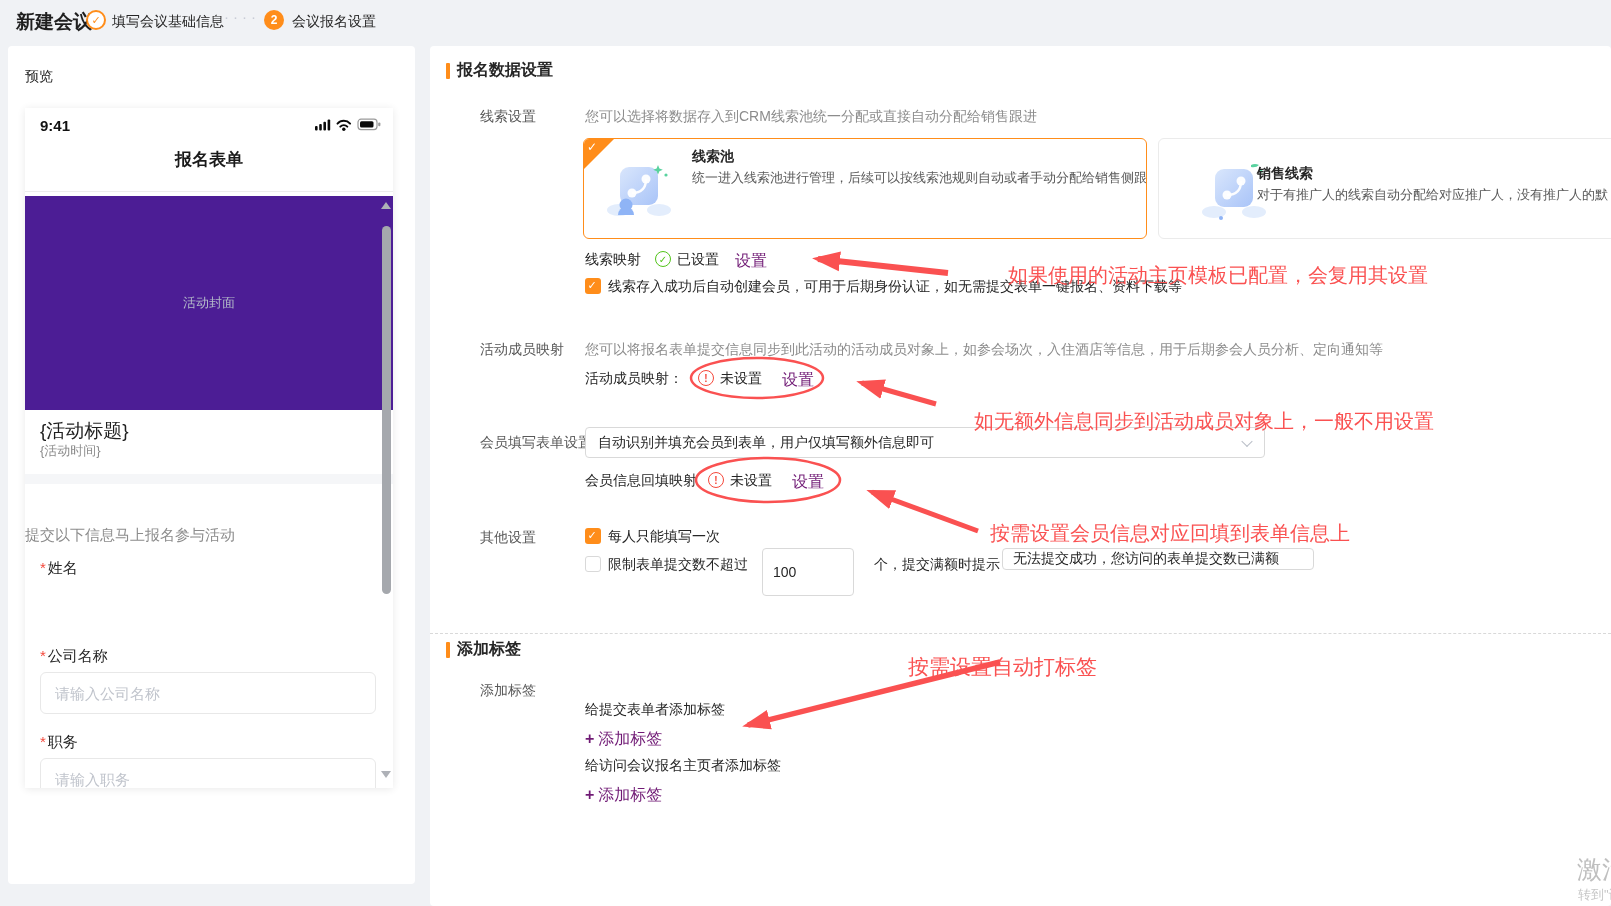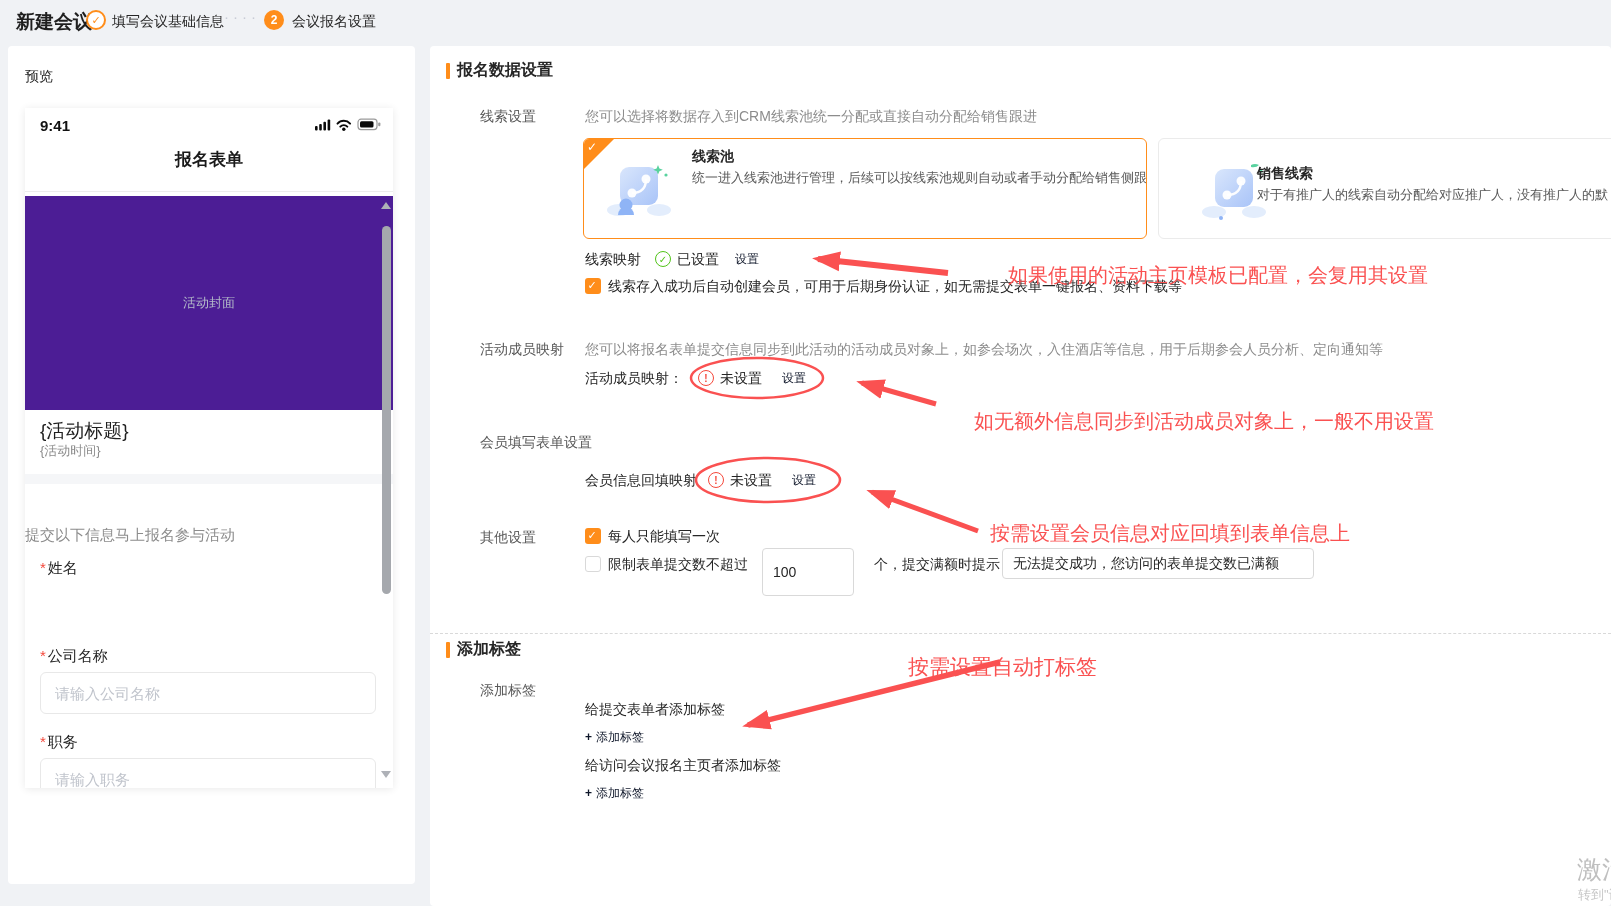--- a/index.html
+++ b/index.html
@@ -7,21 +7,21 @@
     width:1611px;height:906px;position:relative;overflow:hidden;
     background:#f0f2f5;
     font-family:"Liberation Sans","DejaVu Sans",sans-serif;
     color:#262626;
   }
   .abs{position:absolute;}
   .card{position:absolute;background:#fff;border-radius:4px;}
   .lbl{font-size:14px;color:#595959;}
   .desc{font-size:14px;color:#8c8c8c;}
   .dark{font-size:14px;color:#262626;}
-  .blue{font-size:12px;color:#0f172a;cursor:pointer;}
+  .blue{font-size:16px;color:#701a75;cursor:pointer;}
   .red-note{position:absolute;color:#fa5151;font-size:20px;font-weight:500;white-space:nowrap;z-index:40;}
 
   
   .page-title{position:absolute;left:16px;top:9px;font-size:19px;font-weight:700;color:#1f1f1f;}
   .step-circle{position:absolute;width:20px;height:20px;border-radius:50%;box-sizing:border-box;
     display:flex;align-items:center;justify-content:center;}
   .step-done{border:2px solid #ff8d1a;background:#fff;color:#ff8d1a;font-size:11px;font-weight:700;}
   .step-active{background:#ff8d1a;color:#fff;font-size:12px;font-weight:700;}
   .step-label{position:absolute;font-size:14px;color:#262626;top:13px;}
   .step-dots{position:absolute;top:8px;color:#c8ccd6;font-size:15px;letter-spacing:4px;}
@@ -234,37 +234,40 @@
   <div class="abs desc" style="left:155px;top:295px;">您可以将报名表单提交信息同步到此活动的活动成员对象上，如参会场次，入住酒店等信息，用于后期参会人员分析、定向通知等</div>
 
   <div class="abs dark" style="left:155px;top:324px;">活动成员映射：</div>
   <div class="status-ico warn" style="left:268px;top:324px;">
     <span>!</span>
   </div>
   <div class="abs dark" style="left:290px;top:324px;">未设置</div>
   <div class="abs blue" style="left:352px;top:324px;">设置</div>
 
   <div class="abs lbl" style="left:50px;top:388px;">会员填写表单设置</div>
+  <div class="sel" style="left:155px;top:381px;width:680px;height:31px;">
+    <span>自动识别并填充会员到表单，用户仅填写额外信息即可</span>
+  </div>
 
   <div class="abs dark" style="left:155px;top:426px;">会员信息回填映射</div>
   <div class="status-ico warn" style="left:278px;top:426px;">
     <span>!</span>
   </div>
   <div class="abs dark" style="left:300px;top:426px;">未设置</div>
   <div class="abs blue" style="left:362px;top:426px;">设置</div>
 
   <div class="abs lbl" style="left:50px;top:483px;">其他设置</div>
   <div class="cb on" style="left:155px;top:482px;"></div>
   <div class="abs dark" style="left:178px;top:482px;">每人只能填写一次</div>
 
   <div class="cb off" style="left:155px;top:510px;"></div>
   <div class="abs dark" style="left:178px;top:510px;">限制表单提交数不超过</div>
   <input class="inp" style="left: 332px; top: 502px; width: 92px; height: 48px;" value="100">
   <div class="abs dark" style="left:444px;top:510px;">个，提交满额时提示</div>
-  <input class="inp" style="left: 572px; top: 502px; width: 312px; height: 31px;" value="无法提交成功，您访问的表单提交数已满额">
+  <input class="inp" style="left: 572px; top: 502px; width: 312px; height: 22px;" value="无法提交成功，您访问的表单提交数已满额">
 
   <div class="dashed" style="top:587px;"></div>
 
   <div class="sec-bar" style="left:16px;top:596px;"></div>
   <div class="sec-h" style="left:27px;top:593px;">添加标签</div>
 
   <div class="abs lbl" style="left:50px;top:636px;">添加标签</div>
 
   <div class="abs dark" style="left:155px;top:655px;">给提交表单者添加标签</div>
   <div class="abs blue" style="left:155px;top:683px;">

